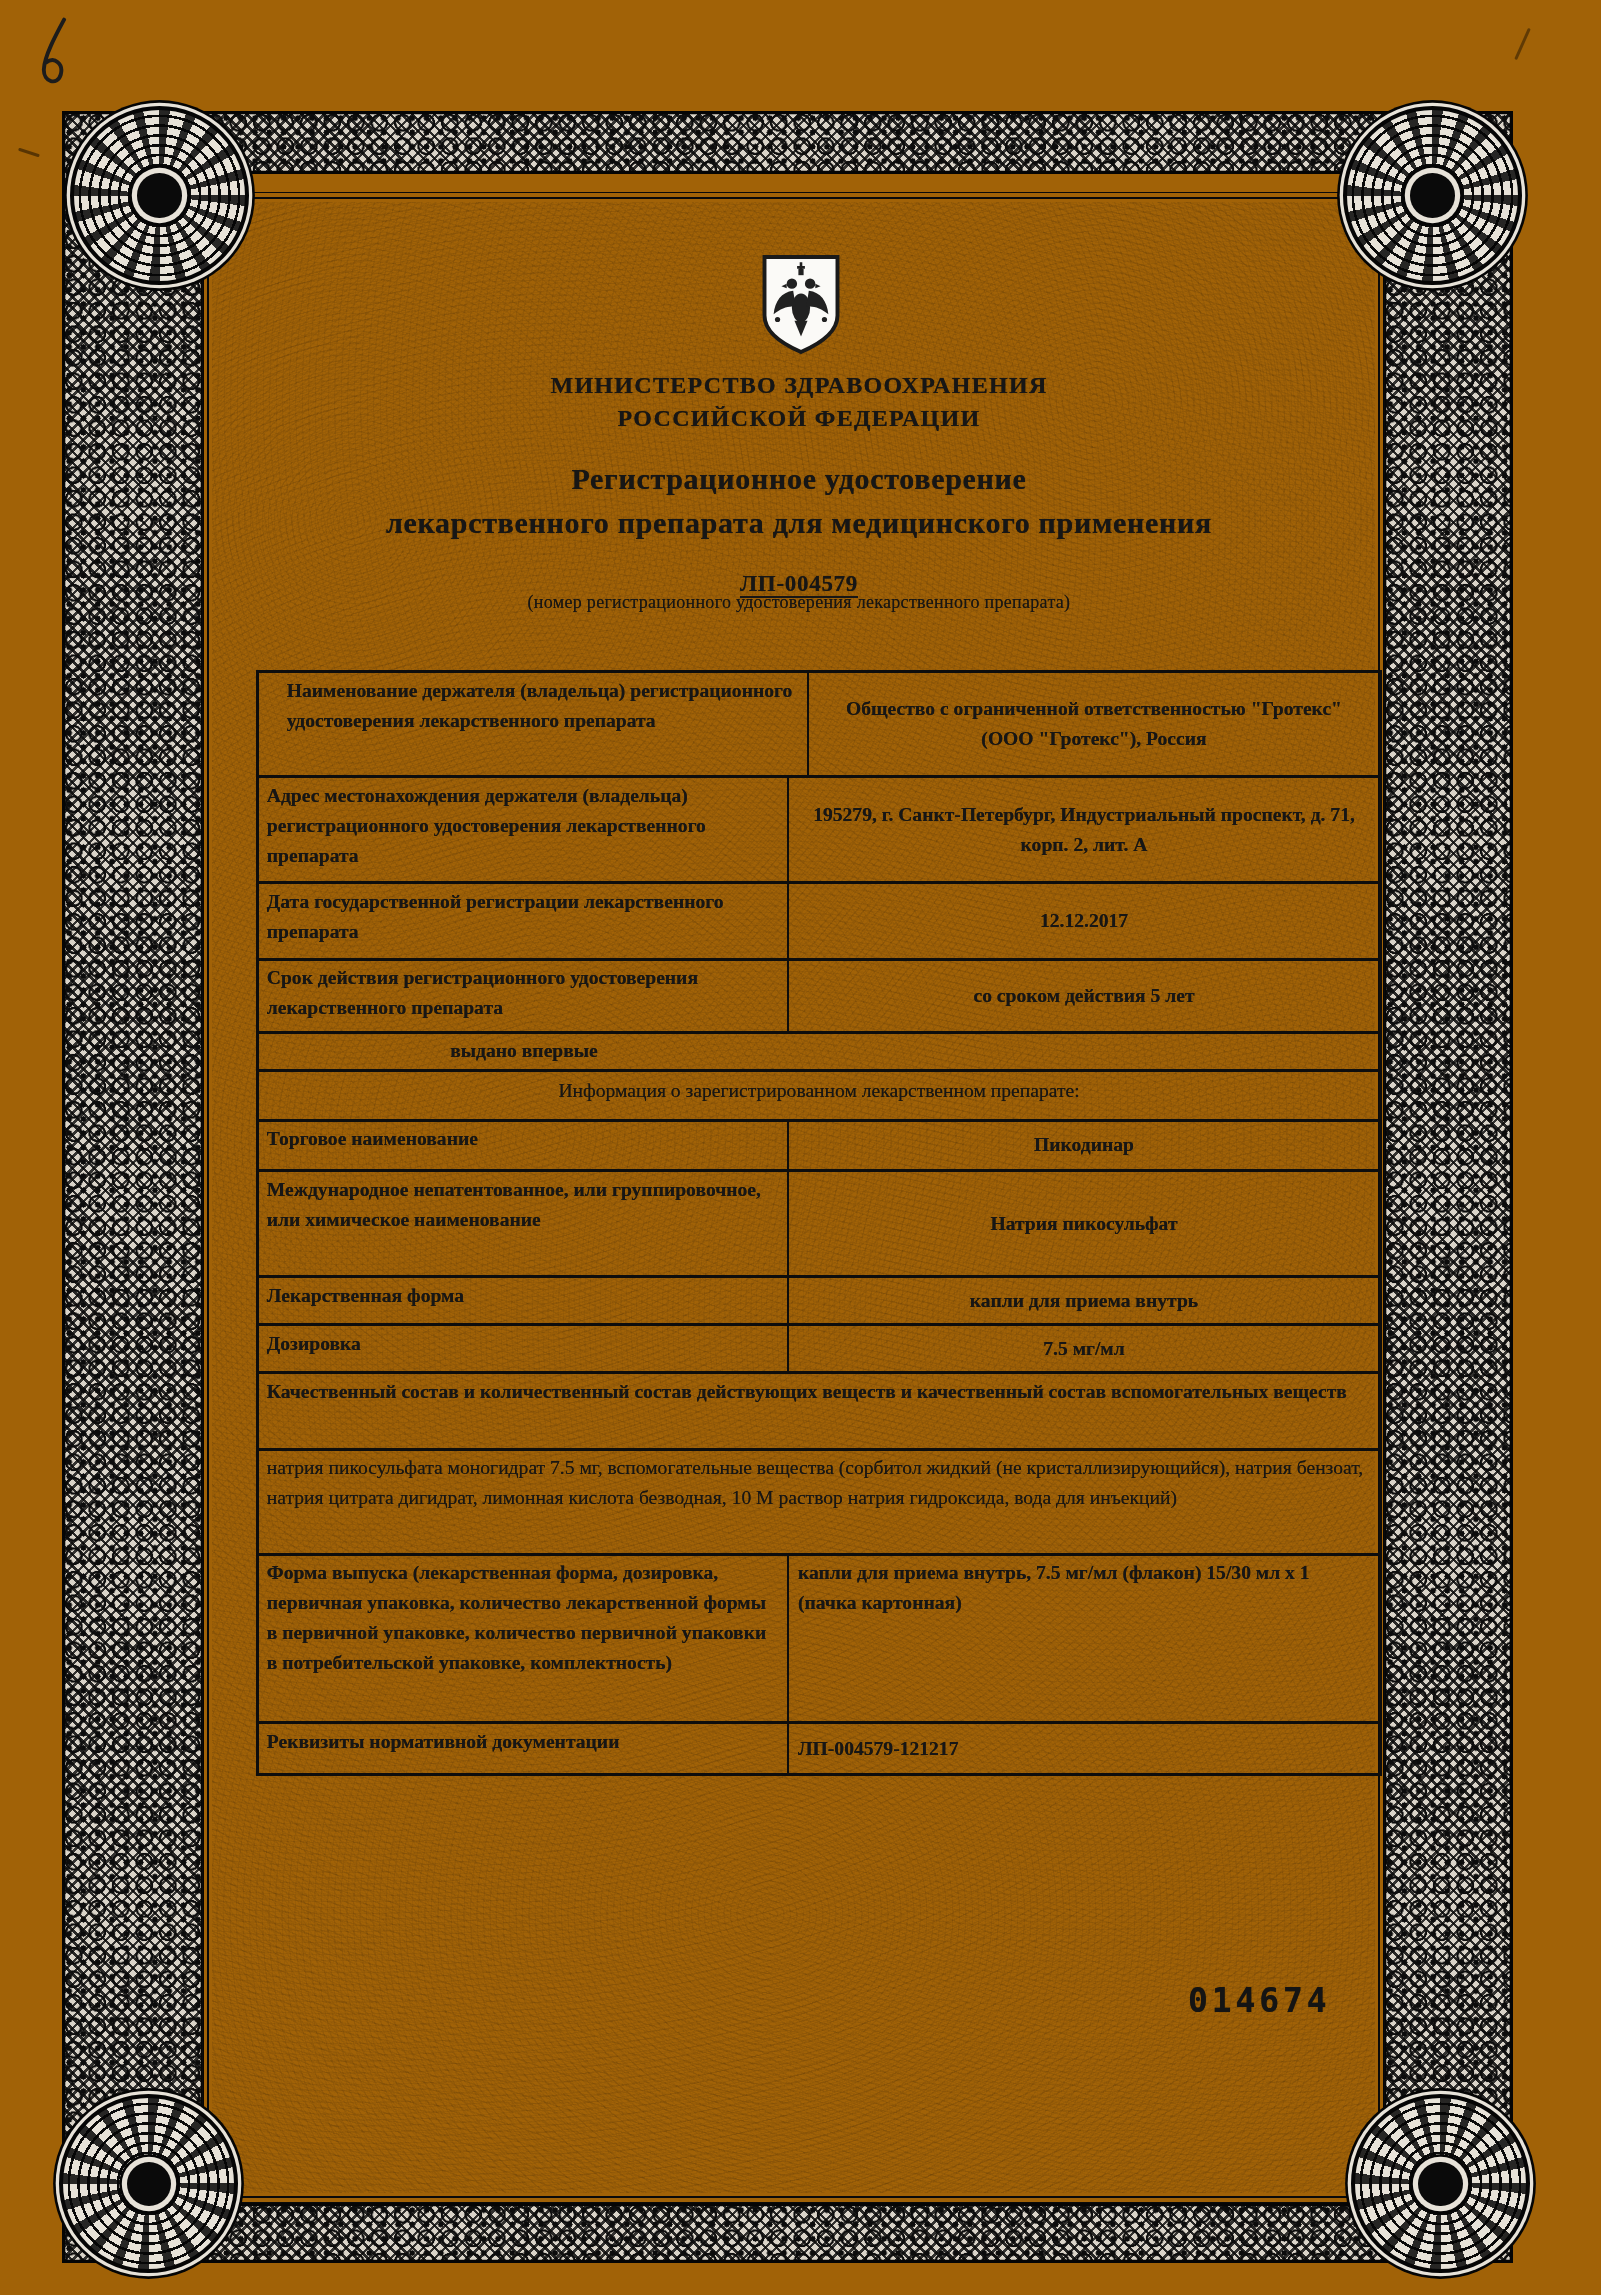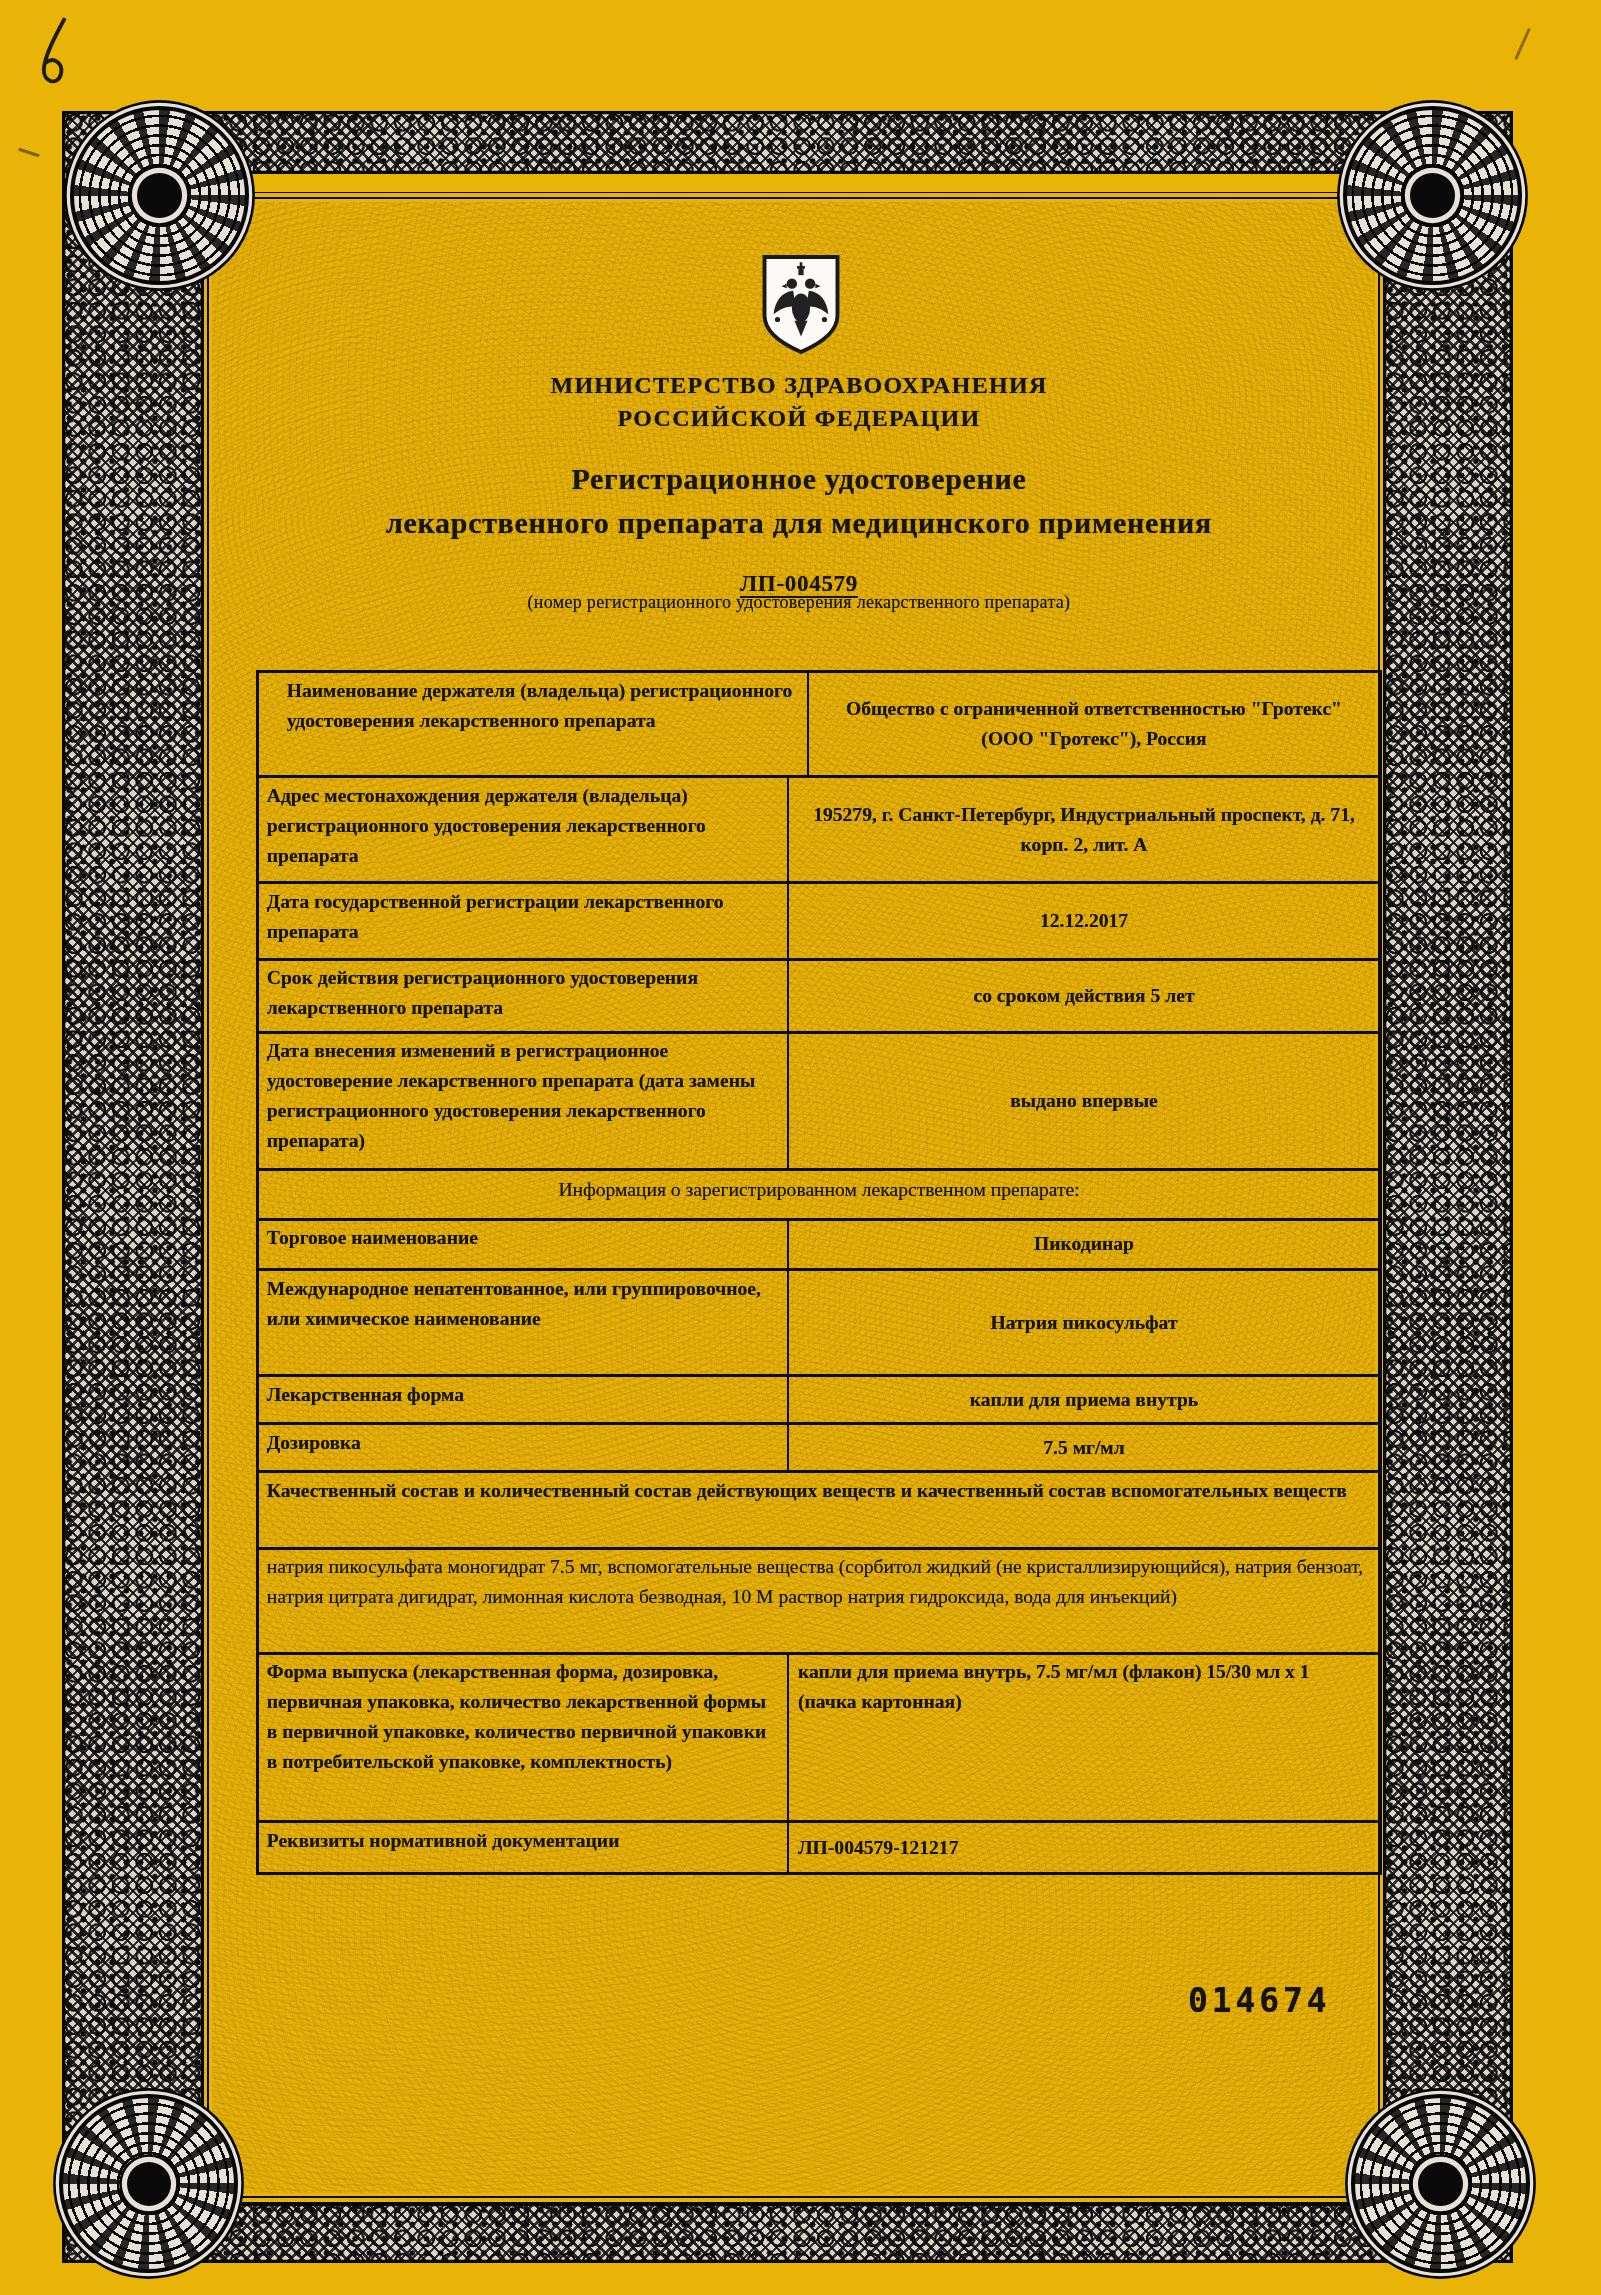--- a/index.html
+++ b/index.html
@@ -1,20 +1,20 @@
 <!DOCTYPE html>
 <html lang="ru" style="font-size:10.4px"><head>
 <meta charset="utf-8">
 <title>Регистрационное удостоверение ЛП-004579</title>
 <style>
   html,body{margin:0;padding:0;background:#ffffff;}
   .page{
     position:relative;
     width:1602px;height:2295px;
-    background:#eab308;
+    background:#a16207;
     font-family:"Liberation Serif", serif;
     color:#161616;
     overflow:hidden;
   }
 
   
   .hand-mark{position:absolute;left:38px;top:17px;width:30px;height:73px;}
   .pencil-dash-left{position:absolute;left:18px;top:151px;width:22px;height:2.6px;background:rgba(0,0,0,.45);transform:rotate(18deg);border-radius:1.3px;}
   .pencil-dash-tr{position:absolute;left:1521px;top:27px;width:3.3px;height:34px;background:rgba(0,0,0,.4);transform:rotate(24deg);border-radius:1.3px;}
 
@@ -185,21 +185,20 @@
       <div class="cell label h104">Дата государственной регистрации лекарственного препарата</div>
       <div class="cell value bold">12.12.2017</div>
     </div>
 
     <div class="row">
       <div class="cell label h100">Срок действия регистрационного удостоверения лекарственного препарата</div>
       <div class="cell value">со сроком действия 5 лет</div>
     </div>
 
     <div class="row">
-      <div class="cell label h198">Дата внесения изменений в регистрационное удостоверение лекарственного препарата (дата замены регистрационного удостоверения лекарственного препарата)</div>
       <div class="cell value">выдано впервые</div>
     </div>
 
     <div class="row full section-head h60">Информация о зарегистрированном лекарственном препарате:</div>
 
     <div class="row">
       <div class="cell label h64">Торговое наименование</div>
       <div class="cell value bold">Пикодинар</div>
     </div>
 

